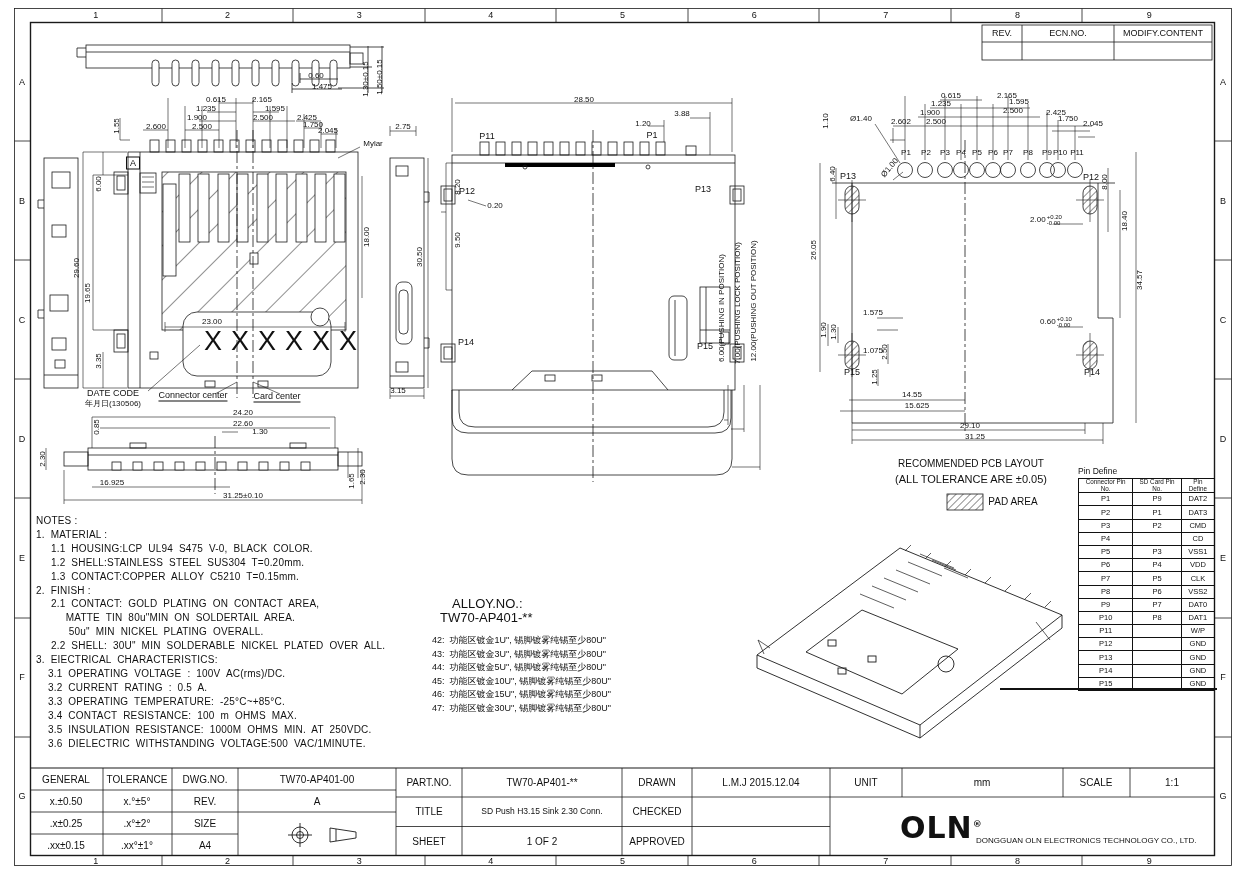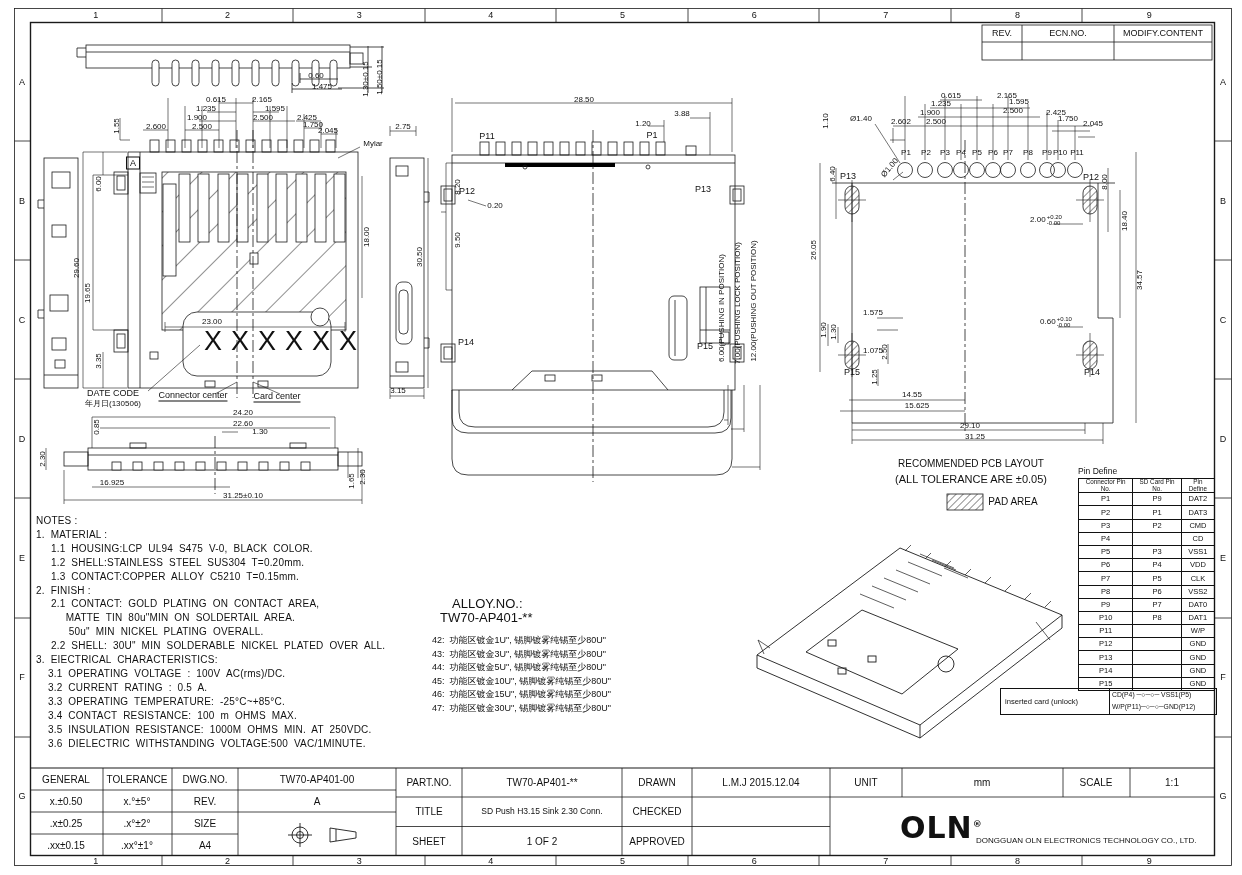--- a/index.html
+++ b/index.html
@@ -511,27 +511,20 @@
           <tr>
             <td>P15</td>
             <td></td>
             <td>GND</td>
           </tr>
         </tbody>
       </table>
 </div>
 
 <div id="switch">
-      <div class="swrow">
-        <div class="swl">inserted card (unlock)</div>
-        <div class="swr">
-          <div>CD(P4)  ─○─○─ VSS1(P5)</div>
-          <div>W/P(P11)─○─○─GND(P12)</div>
-        </div>
-      </div>
     </div>
 
 <div class="tb" style="left:66px;top:779px">GENERAL</div>
 <div class="tb" style="left:137px;top:779px">TOLERANCE</div>
 <div class="tb" style="left:205px;top:779px">DWG.NO.</div>
 <div class="tb" style="left:317px;top:779px">TW70-AP401-00</div>
 <div class="tb" style="left:66px;top:801px">x.±0.50</div>
 <div class="tb" style="left:137px;top:801px">x.°±5°</div>
 <div class="tb" style="left:205px;top:801px">REV.</div>
 <div class="tb" style="left:317px;top:801px">A</div>

